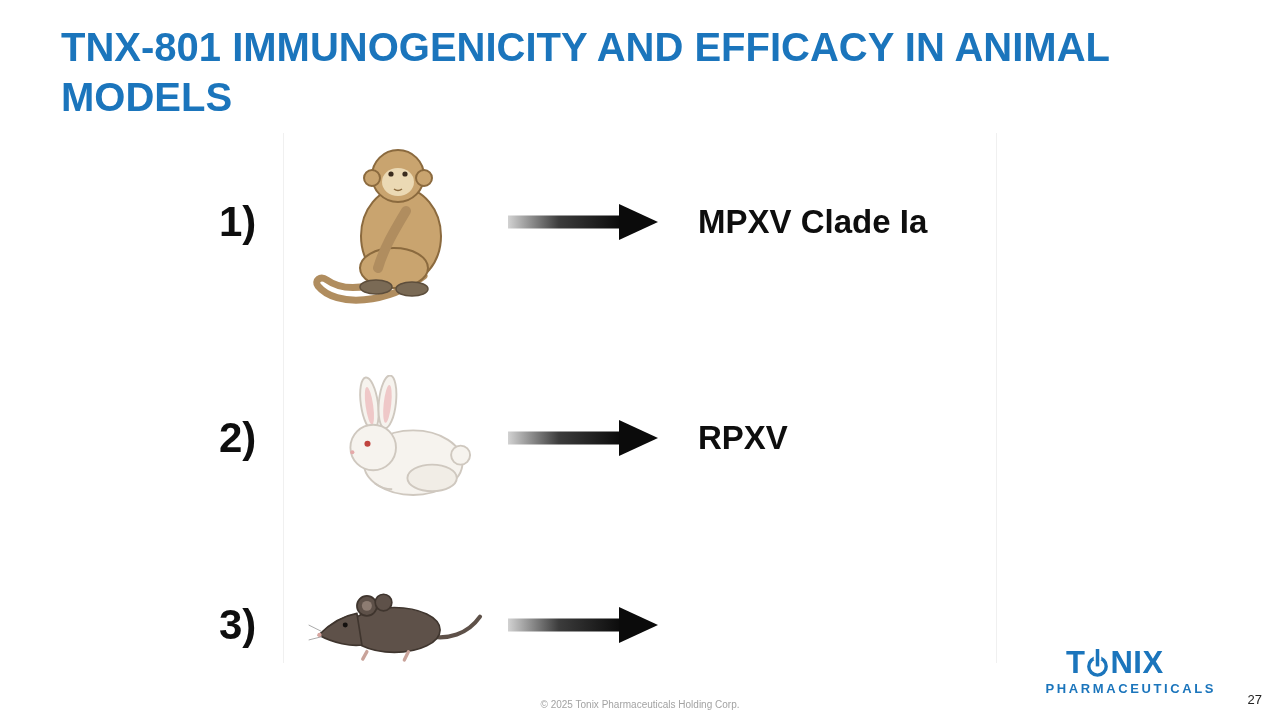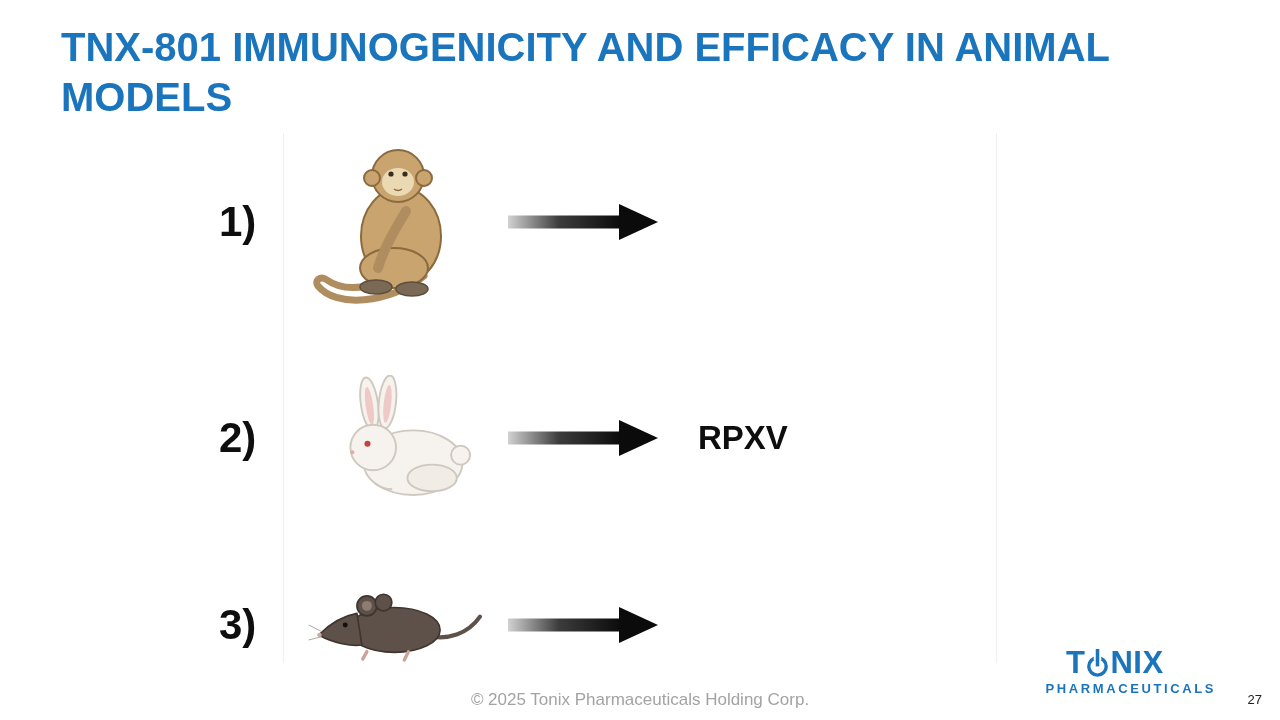--- a/index.html
+++ b/index.html
@@ -23,21 +23,21 @@
   .row2 { top:355px; height:165px; }
   .row3 { top:560px; height:130px; }
 
   .num { width:70px; font-size:42px; font-weight:bold; color:#0e0e0e; padding-left:6px; }
   .animal { width:225px; display:flex; justify-content:center; align-items:center; }
   .arrowbox { width:150px; display:flex; align-items:center; }
   .label { margin-left:40px; font-size:33px; font-weight:bold; color:#0e0e0e; white-space:nowrap; }
 
   .copyright {
     position:absolute; left:0; right:0; bottom:10px; text-align:center;
-    font-size:17px; color:#a3a3a3;
+    font-size:10px; color:#a3a3a3;
   }
   .pagenum { position:absolute; right:18px; top:678px; font-size:13px; color:#222;margin-top:14px; }
 
   .logo { position:absolute; right:64px; bottom:24px; display:flex; flex-direction:column; align-items:center; }
   .logo-row { display:flex; align-items:center; color:#1B75BC; font-weight:bold; font-size:31px; letter-spacing:0.5px; line-height:1; }
   .logo-row svg { margin:0 1px; display:block; }
   .logo-sub { margin-top:3px; font-size:13px; letter-spacing:2.6px; color:#1B75BC; font-weight:bold;margin-left:32px; }
 </style>
 </head>
 <body>
@@ -74,20 +74,21 @@
           <linearGradient id="ag1" x1="0" y1="0" x2="1" y2="0">
             <stop offset="0" stop-color="#d2d2d2"></stop>
             <stop offset="0.45" stop-color="#3c3c3c"></stop>
             <stop offset="1" stop-color="#0b0b0b"></stop>
           </linearGradient>
         </defs>
         <rect x="0" y="13.5" width="113" height="13" fill="url(#ag1)"></rect>
         <polygon points="111,2 150,20 111,38" fill="#0b0b0b"></polygon>
       </svg>
     </div>
+    <div class="label">MPXV Clade Ia</div>
   </div>
 
   <div class="row row2">
     <div class="num">2)</div>
     <div class="animal">
       <svg width="152" height="126" viewBox="0 0 160 132" aria-hidden="true">
         <ellipse cx="52" cy="30" rx="9" ry="28" fill="#F6F3EE" stroke="#CFC8BF" stroke-width="2" transform="rotate(-8 52 30)"></ellipse>
         <ellipse cx="71" cy="28" rx="9" ry="28" fill="#F6F3EE" stroke="#CFC8BF" stroke-width="2" transform="rotate(6 71 28)"></ellipse>
         <ellipse cx="52" cy="32" rx="4" ry="20" fill="#EFC8C8" transform="rotate(-8 52 32)"></ellipse>
         <ellipse cx="71" cy="30" rx="4" ry="20" fill="#EFC8C8" transform="rotate(6 71 30)"></ellipse>

